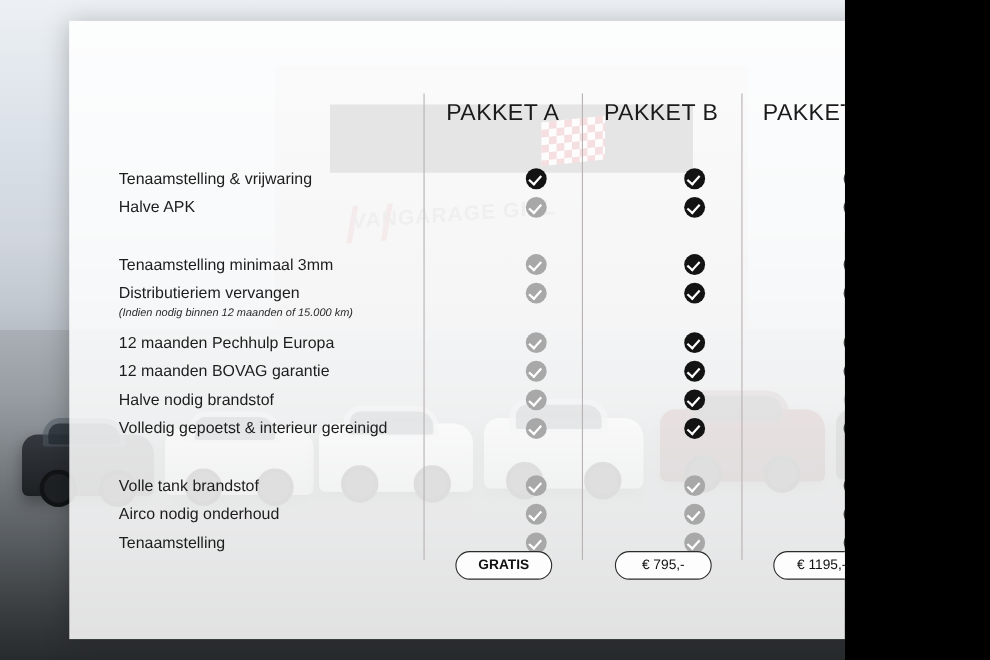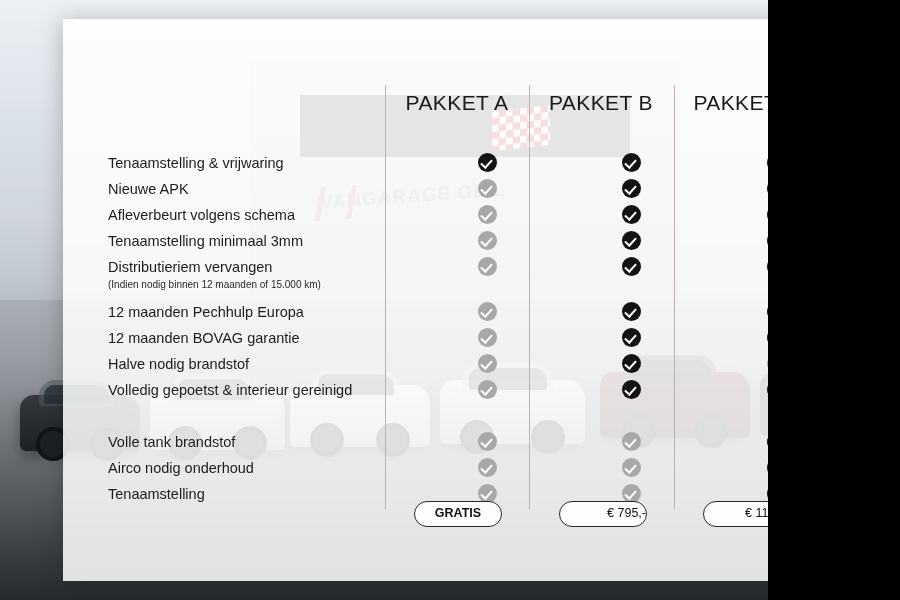--- a/index.html
+++ b/index.html
@@ -169,20 +169,21 @@
     font-size: 14.5px;
     color: #1d1d1d;
     line-height: 24px;
     white-space: nowrap;
   }
   .row .sub {
     position: absolute;
     left: 15px;
     top: 0;
     font-size: 10px;
+    font-style: italic;
     color: #2a2a2a;
     line-height: 16px;
     white-space: nowrap;
   }
   .mark {
     position: absolute;
     top: 2px;
     width: 144px;
     text-align: center;
   }
@@ -218,21 +219,21 @@
     background: rgba(255,255,255,0.92);
     text-align: center;
     line-height: 23px;
     font-size: 12.5px;
     color: #111;
     font-weight: bold;
   }
   .price.p1 { left: 351px; }
   .price.p2 { left: 496px; }
   .price.p3 { left: 640px; }
-  .price.p2, .price.p3 { font-weight: normal; text-align: right; }
+  .price.p2, .price.p3 { font-weight: normal; }
 </style>
 </head>
 <body>
 
 <div class="stage">
 
   <div class="photo">
     <div class="sky"></div>
     <div class="building"></div>
     <div class="building-dark"></div>
@@ -296,32 +297,26 @@
       <div class="rows">
 
         <div class="row" style="top:132px;">
           <div class="label">Tenaamstelling &amp; vrijwaring</div>
           <div class="mark c1"><span class="tick on"></span></div>
           <div class="mark c2"><span class="tick on"></span></div>
           <div class="mark c3"><span class="tick on"></span></div>
         </div>
 
         <div class="row" style="top:158px;">
-          <div class="label">Nieuwe APK</div>
-          <div class="mark c1"><span class="tick off"></span></div>
-          <div class="mark c2"><span class="tick on"></span></div>
-          <div class="mark c3"><span class="tick on"></span></div>
-        </div>
-
-        <div class="row" style="top:184px;">
-          <div class="label">Afleverbeurt volgens schema</div>
-          <div class="mark c1"><span class="tick off"></span></div>
-          <div class="mark c2"><span class="tick on"></span></div>
-          <div class="mark c3"><span class="tick on"></span></div>
-        </div>
+          <div class="label">Halve APK</div>
+          <div class="mark c1"><span class="tick off"></span></div>
+          <div class="mark c2"><span class="tick on"></span></div>
+          <div class="mark c3"><span class="tick on"></span></div>
+        </div>
+
 
         <div class="row" style="top:210px;">
           <div class="label">Tenaamstelling minimaal 3mm</div>
           <div class="mark c1"><span class="tick off"></span></div>
           <div class="mark c2"><span class="tick on"></span></div>
           <div class="mark c3"><span class="tick on"></span></div>
         </div>
 
         <div class="row" style="top:236px;">
           <div class="label">Distributieriem vervangen</div>

